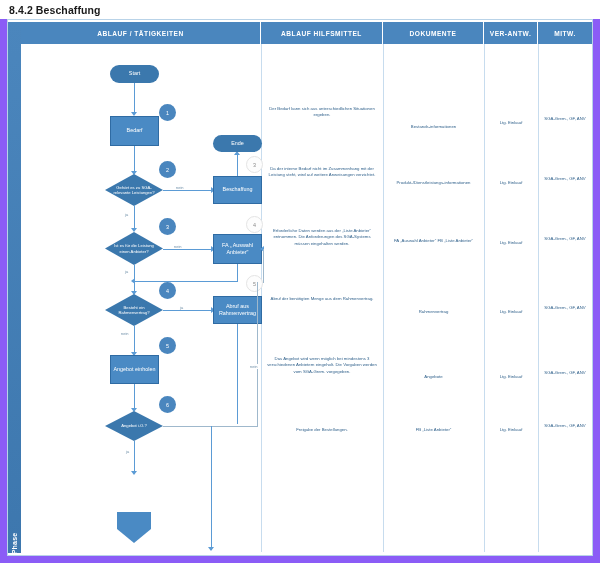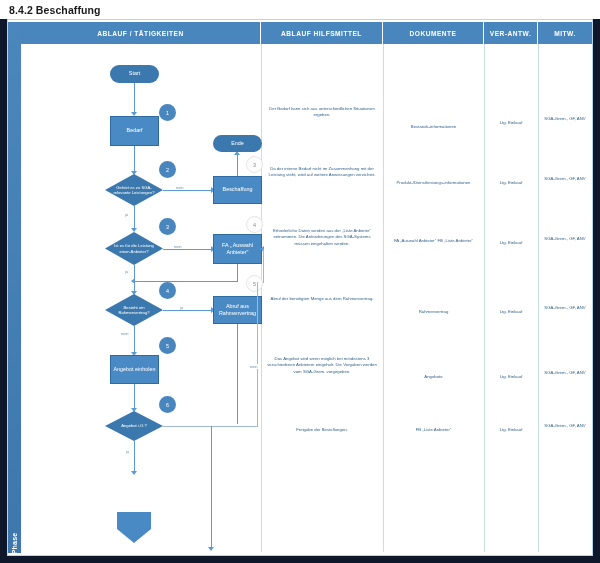--- a/index.html
+++ b/index.html
@@ -5,21 +5,21 @@
   * { box-sizing: border-box; }
   html, body {
     margin: 0; padding: 0;
     width: 600px; height: 563px;
     background: #ffffff;
     font-family: "Liberation Sans", sans-serif;
   }
   #page {
     position: relative;
     width: 600px; height: 563px;
-    background: #0f172a;
+    background: #8b5cf6;
     overflow: hidden;
   }
 
   
   .title-bar {
     position: absolute;
     left: 0; top: 0;
     width: 600px; height: 19px;
     background: #ffffff;
     display: flex; align-items: center;

